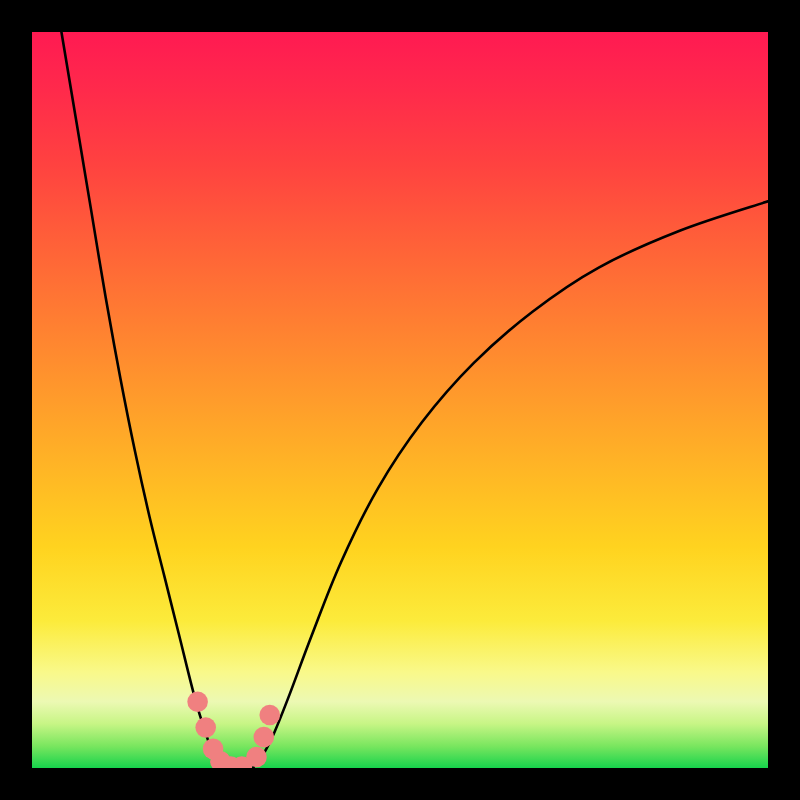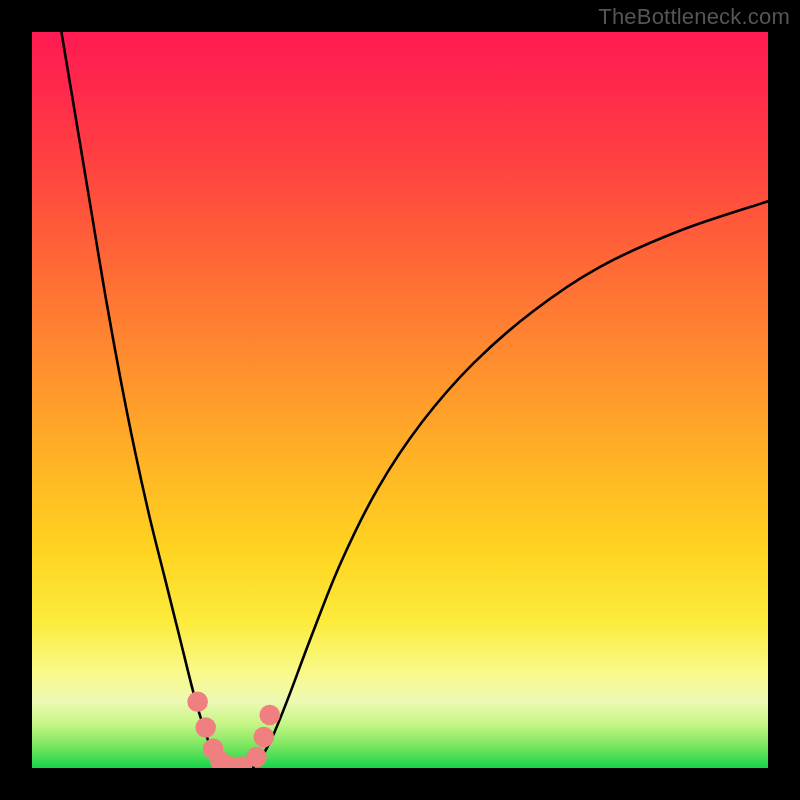--- a/index.html
+++ b/index.html
@@ -55,21 +55,20 @@
     left: 0;
     top: 0;
     width: 736px;
     height: 736px;
   }
 </style>
 </head>
 <body>
 
 <div class="frame">
-  <div class="watermark">TheBottleneck.com</div>
   <div class="plot">
     <svg class="curve" viewBox="0 0 736 736" preserveAspectRatio="none">
       <path id="curve-path" fill="none" stroke="#000000" stroke-width="2.6" stroke-linejoin="round" stroke-linecap="round" d="M 29.44 0.00 C 32.09 15.90, 38.86 56.52, 44.16 88.32 C 49.46 120.12, 53.58 144.84, 58.88 176.64 C 64.18 208.44, 68.30 234.49, 73.60 264.96 C 78.90 295.43, 83.02 318.10, 88.32 345.92 C 93.62 373.74, 97.74 394.35, 103.04 419.52 C 108.34 444.69, 112.46 463.24, 117.76 485.76 C 123.06 508.28, 127.18 523.44, 132.48 544.64 C 137.78 565.84, 141.90 582.32, 147.20 603.52 C 152.50 624.72, 157.28 645.18, 161.92 662.40 C 166.56 679.62, 168.99 687.28, 172.96 699.20 C 176.93 711.12, 180.69 722.02, 184.00 728.64 C 187.31 735.26, 190.04 734.68, 191.36 736.00 C 192.68 737.32, 188.71 736.00, 191.36 736.00 C 194.01 736.00, 200.78 736.00, 206.08 736.00 C 211.38 736.00, 218.15 736.00, 220.80 736.00 C 223.45 736.00, 218.81 738.65, 220.80 736.00 C 222.79 733.35, 227.87 727.90, 231.84 721.28 C 235.81 714.66, 238.24 709.80, 242.88 699.20 C 247.52 688.60, 250.98 679.62, 257.60 662.40 C 264.22 645.18, 270.41 627.37, 279.68 603.52 C 288.95 579.67, 297.20 556.42, 309.12 529.92 C 321.04 503.42, 331.35 481.49, 345.92 456.32 C 360.49 431.15, 372.86 412.60, 390.08 390.08 C 407.30 367.56, 421.73 351.07, 441.60 331.20 C 461.47 311.33, 477.96 296.90, 500.48 279.68 C 523.00 262.46, 540.22 250.09, 566.72 235.52 C 593.22 220.95, 617.21 210.64, 647.68 198.72 C 678.15 186.80, 720.10 174.58, 736.00 169.28"></path>
       <g id="markers">
           <circle cx="165.60" cy="669.76" r="10.30" fill="#f08080" stroke="#e55a5a" stroke-width="0"></circle>
           <circle cx="173.70" cy="695.52" r="10.30" fill="#f08080" stroke="#e55a5a" stroke-width="0"></circle>
           <circle cx="181.06" cy="716.86" r="10.30" fill="#f08080" stroke="#e55a5a" stroke-width="0"></circle>
           <circle cx="188.42" cy="729.38" r="10.30" fill="#f08080" stroke="#e55a5a" stroke-width="0"></circle>
           <circle cx="198.72" cy="734.53" r="10.30" fill="#f08080" stroke="#e55a5a" stroke-width="0"></circle>
           <circle cx="209.76" cy="734.53" r="10.30" fill="#f08080" stroke="#e55a5a" stroke-width="0"></circle>

